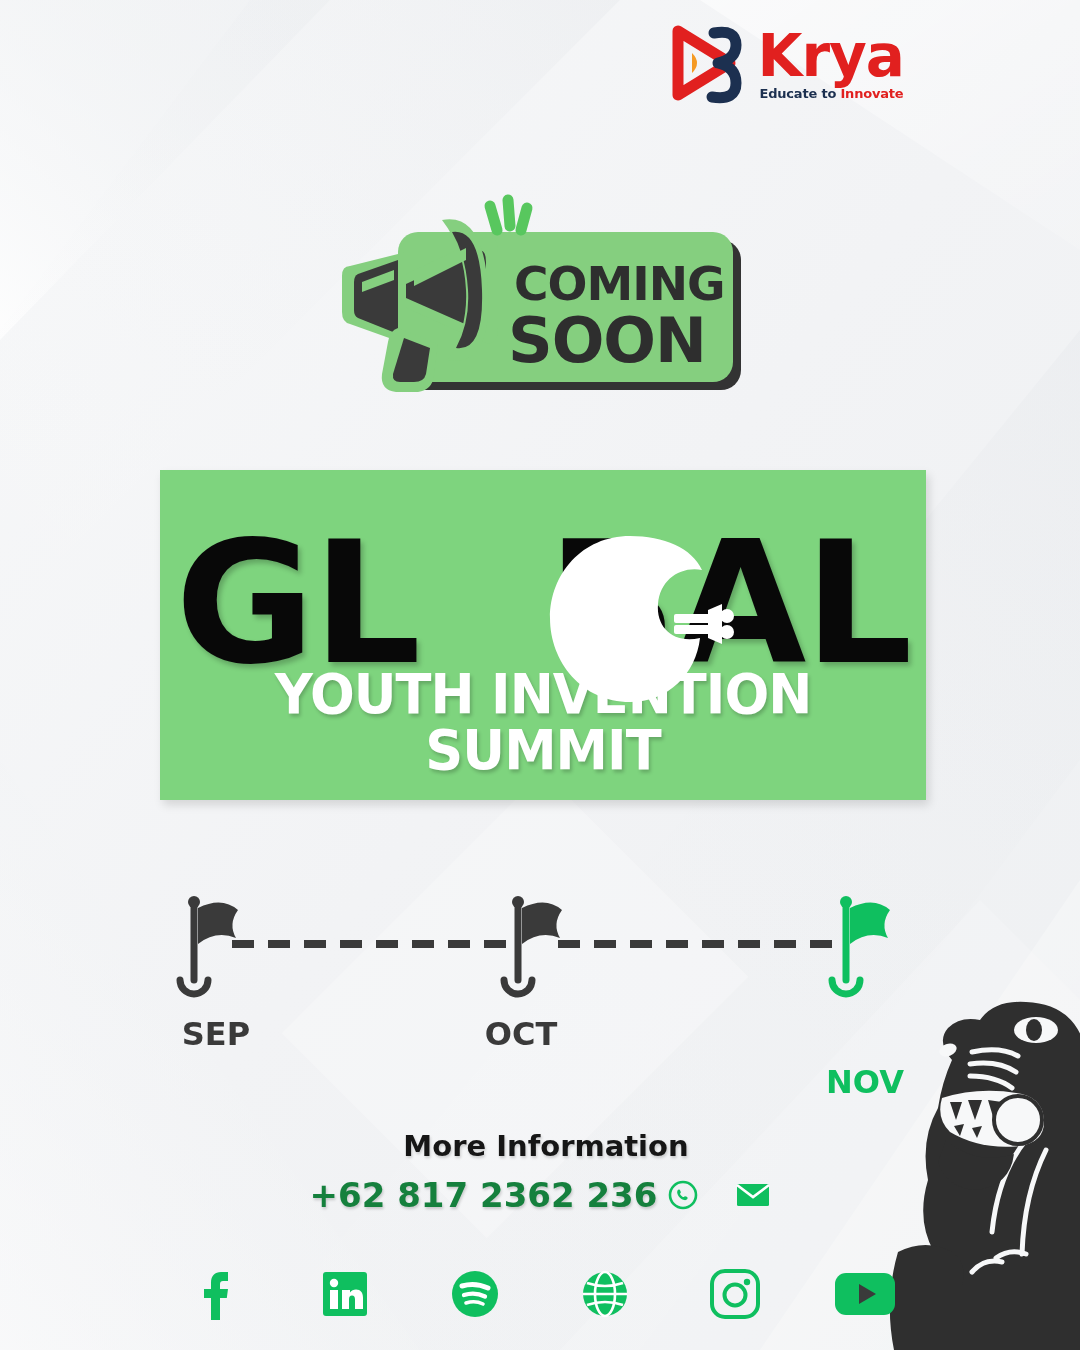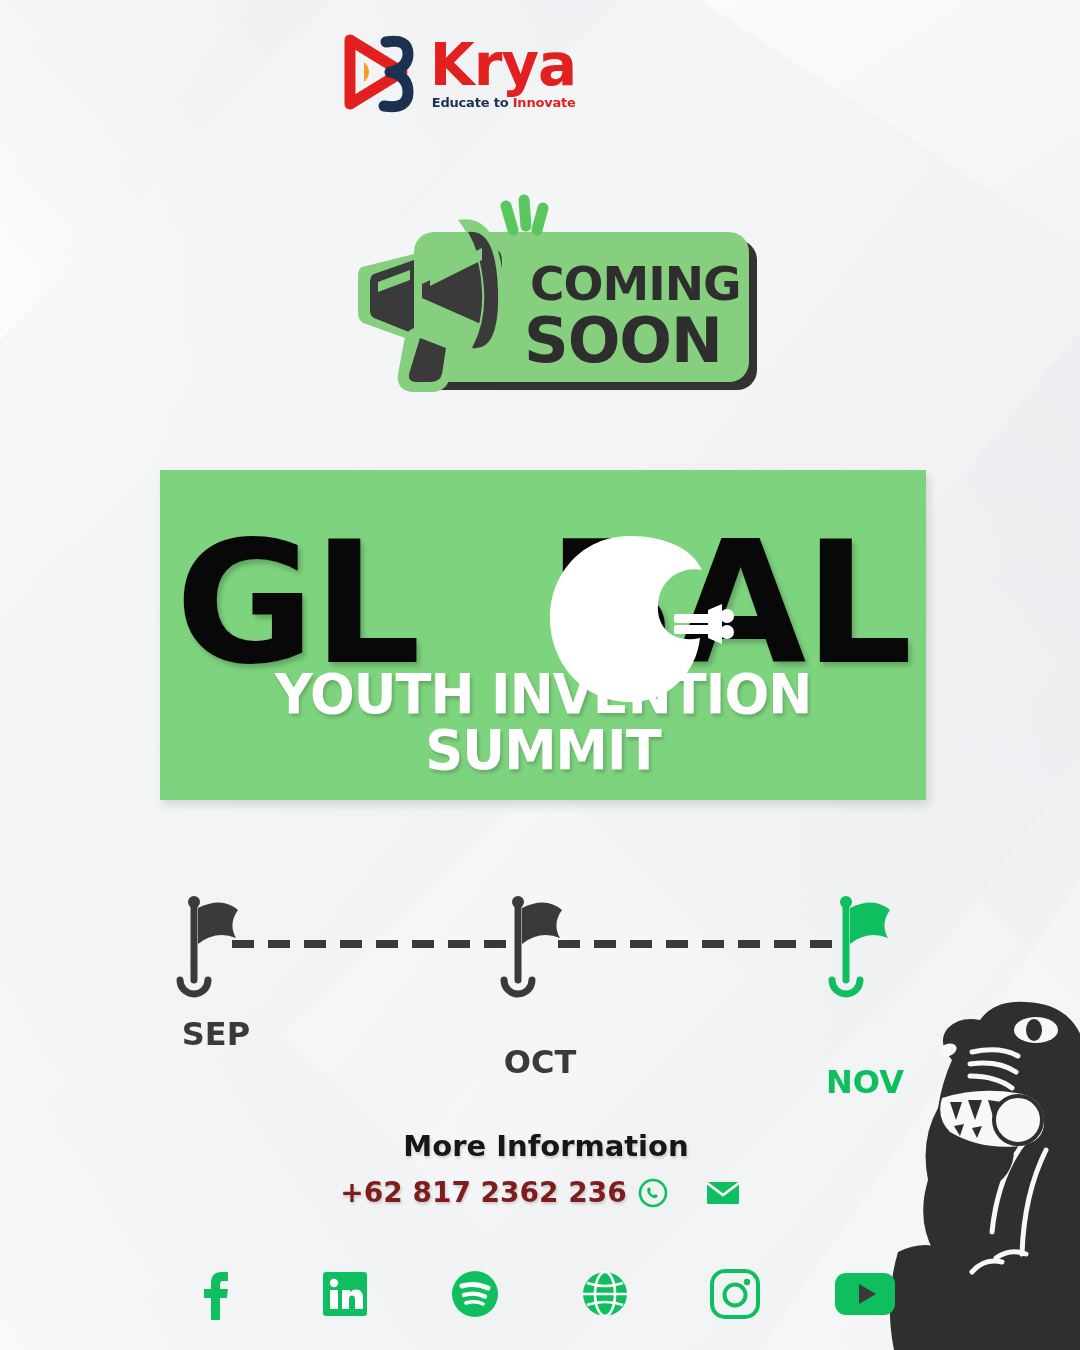--- a/index.html
+++ b/index.html
@@ -9,39 +9,39 @@
     background:#f4f5f7;
     position:relative;
     overflow:hidden;
   }
 
   
   #bg { position:absolute; inset:0; z-index:0; }
 
   
   #logo-area {
-    position:absolute; top:28px; left:0; width:904px;
-    display:flex; justify-content:center; align-items:center; z-index:5;
+    position:absolute; top:19px; left:0; width:904px;
+    display:flex; justify-content:flex-end; align-items:center; z-index:5;
   }
   .logo-row { display:flex; align-items:center; gap:6px; }
   .logo-text-wrap { display:flex; flex-direction:column; align-items:flex-start; }
   .logo-word {
     font-size:58px; font-weight:bold; color:#e1201f;
     letter-spacing:-1px; line-height:0.95; font-family:"DejaVu Sans", sans-serif;
   }
   .logo-tag {
     font-size:13px; font-weight:bold; letter-spacing:-0.2px;
     margin-top:2px; margin-left:2px; font-family:"DejaVu Sans", sans-serif;
   }
   .tag-a { color:#1c3050; }
   .tag-b { color:#e1201f; }
 
   
   #coming-soon {
-    position:absolute; left:318px; top:178px; z-index:6;
+    position:absolute; left:302px; top:178px; z-index:6;
     width:450px; height:250px;
   }
 
   
   #banner {
     position:absolute; left:160px; top:470px; width:766px; height:330px;
     background:#7ed47e; z-index:4;
     box-shadow:3px 5px 9px rgba(0,0,0,0.13);
     overflow:hidden;
   }
@@ -85,21 +85,21 @@
     font-weight:bold; font-size:29px; color:#161616; line-height:1;
     text-shadow:1px 2px 3px rgba(0,0,0,0.18);
     padding-left:12px;
   }
   #contact-row {
     margin-top:17px; display:flex; justify-content:center;
     align-items:center; gap:11px;
   }
   .contact-text {
     font-family:"DejaVu Sans", sans-serif;
-    font-weight:bold; font-size:28px; color:#7f1d1d; line-height:1;
+    font-weight:bold; font-size:34px; color:#15803d; line-height:1;
     text-shadow:1px 2px 3px rgba(0,0,0,0.18);
   }
   .contact-gap { width:16px; }
 
   
   #socials {
     position:absolute; left:0; top:1268px; width:1080px; z-index:6;
     display:flex; justify-content:center; align-items:center; gap:0;
   }
   .soc { width:130px; display:flex; justify-content:center; align-items:center; }
@@ -249,21 +249,21 @@
 
     <g>
       <line x1="846" y1="22" x2="846" y2="100" stroke="#0fbf5f" stroke-width="7" stroke-linecap="round"></line>
       <circle cx="846" cy="22" r="6" fill="#0fbf5f"></circle>
       <path d="M850 28 Q874 16 890 30 Q880 44 888 58 Q868 50 850 64 Z" fill="#0fbf5f"></path>
       <path d="M832 100 a14 14 0 1 0 28 0" fill="none" stroke="#0fbf5f" stroke-width="7" stroke-linecap="round"></path>
     </g>
   </svg>
 
   <div class="tl-label tl-dark" style="left:116px; top:138px;">SEP</div>
-  <div class="tl-label tl-dark" style="left:440px; top:138px;margin-top:28px;">OCT</div>
+  <div class="tl-label tl-dark" style="left:421px; top:138px;">OCT</div>
   <div class="tl-label tl-green" style="left:765px; top:138px;margin-top:48px;">NOV</div>
 </div>
 
 <div id="more-info">
   <div id="more-title">More Information</div>
   <div id="contact-row">
     <span class="contact-text">+62 817 2362 236</span>
     <svg width="30" height="30" viewBox="0 0 30 30">
       <circle cx="15" cy="15" r="13" fill="none" stroke="#0fbf5f" stroke-width="2.6"></circle>
       <path d="M11 9.5 c1.2 0 1.3 1.6 1.8 2.6 c.3 .7 -.6 1 -.7 1.6

